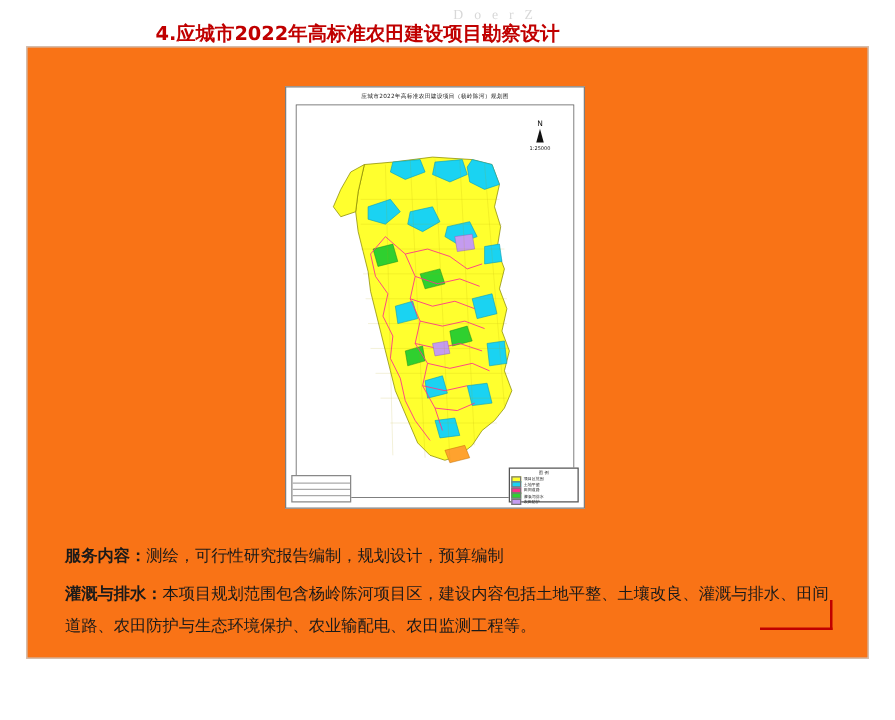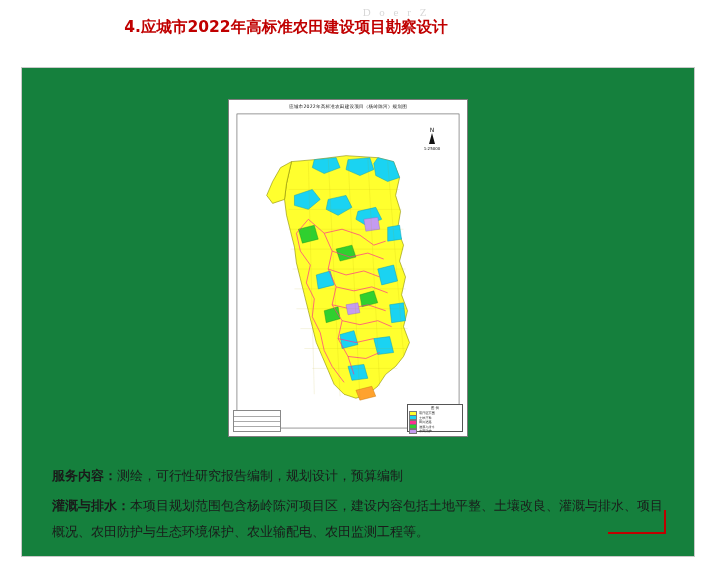--- a/index.html
+++ b/index.html
@@ -40,26 +40,26 @@
     width: 572px;
     text-align: center;
     font-size: 15.5px;
     font-weight: bold;
     color: #c00000;
     font-family: "DejaVu Sans", sans-serif;
   }
   .content-box {
     position: absolute;
     left: 21px;
-    top: 67px;
+    top: 37px;
     width: 674px;
     height: 490px;
     border: 1px solid #c9c9c9;
     box-sizing: border-box;
-    background: #15803d;
+    background: #f97316;
   }
   
   .map-figure {
     position: absolute;
     left: 206px;
     top: 31px;
     width: 240px;
     height: 338px;
     background: #ffffff;
     border: 1px solid #7d7d7d;
@@ -301,20 +301,20 @@
         </div>
       </div>
 
     </div>
 
     <div class="text-block">
       <div class="para">
         <span class="lbl">服务内容：</span><span>测绘，可行性研究报告编制，规划设计，预算编制</span>
       </div>
       <div class="para para-2">
-        <span class="lbl">灌溉与排水：</span><span>本项目规划范围包含杨岭陈河项目区，建设内容包括土地平整、土壤改良、灌溉与排水、项目概况、农田防护与生态环境保护、农业输配电、农田监测工程等。</span>
+        <span class="lbl">灌溉与排水：</span><span>本项目规划范围包含杨岭陈河项目区，建设内容包括土地平整、土壤改良、灌溉与排水、田间道路、农田防护与生态环境保护、农业输配电、农田监测工程等。</span>
       </div>
     </div>
 
     <div class="red-corner"></div>
 
   </div>
 </div>
 
 </body></html>

